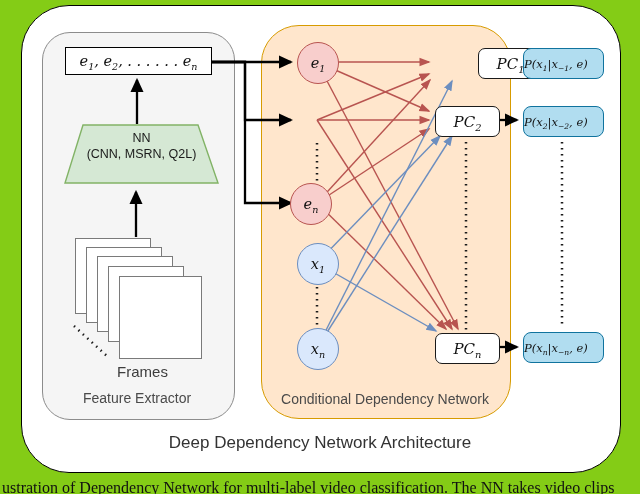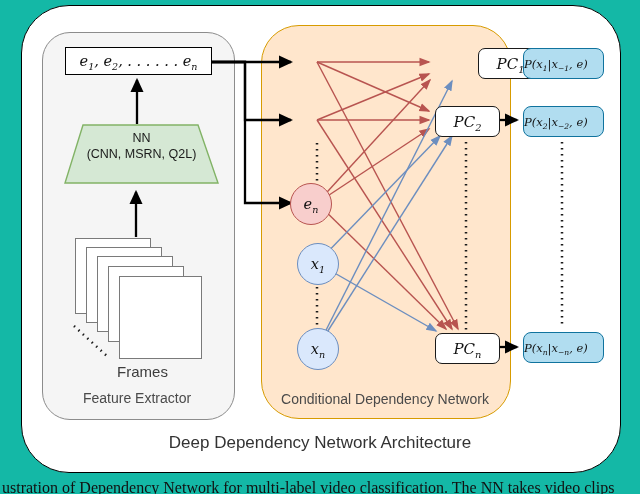--- a/index.html
+++ b/index.html
@@ -1,17 +1,17 @@
 <!DOCTYPE html>
 <html><head>
 <meta charset="utf-8">
 <style>
   html,body{margin:0;padding:0;background:#ffffff;}
   body{width:640px;height:494px;overflow:hidden;font-family:"Liberation Sans",sans-serif;}
-  .stage{position:relative;width:640px;height:494px;background:#14b8a6;}
+  .stage{position:relative;width:640px;height:494px;background:#84cc16;}
   .abs{position:absolute;}
   .outer{left:21px;top:5px;width:598px;height:466px;border:1.6px solid #000;border-radius:48px;background:#fff;}
   .gray-panel{left:42px;top:32px;width:191px;height:386px;background:#f5f5f5;border:1.3px solid #8c8c8c;border-radius:28px;}
   .orange-panel{left:261px;top:25px;width:248px;height:392px;background:#ffe6cc;border:1.6px solid #d79b00;border-radius:38px;}
   svg.layer{left:0;top:0;}
   .edge{fill:none;}
   .edge.black{stroke:#000;stroke-width:2.3;}
   .edge.red{stroke:#b85450;stroke-width:1.4;}
   .edge.blue{stroke:#6c8ebf;stroke-width:1.4;}
   .dots{stroke:#1a1a1a;stroke-width:2.5;stroke-dasharray:1.4 4.6;fill:none;}
@@ -96,20 +96,23 @@
 
   <div class="abs frame-sq" style="left:75px;top:238px;width:74px;height:74px;"></div>
   <div class="abs frame-sq" style="left:86px;top:247px;width:74px;height:74px;"></div>
   <div class="abs frame-sq" style="left:97px;top:256px;width:74px;height:74px;"></div>
   <div class="abs frame-sq" style="left:108px;top:266px;width:74px;height:74px;"></div>
   <div class="abs frame-sq" style="left:119px;top:276px;width:81px;height:81px;"></div>
 
   <div class="abs small-label" style="left:100px;top:363px;width:85px;">Frames</div>
   <div class="abs panel-label" style="left:47px;top:390px;width:180px;">Feature Extractor</div>
 
+  <div class="abs circle e mathtxt" style="left:297px;top:42px;">
+      <span><span>e</span><sub>1</sub></span>
+    </div>
   <div class="abs circle e mathtxt" style="left:290px;top:183px;">
       <span><span>e</span><sub>n</sub></span>
     </div>
   <div class="abs circle x mathtxt" style="left:297px;top:243px;align-items:center;">
       <span><span>x</span><sub>1</sub></span>
     </div>
   <div class="abs circle x mathtxt" style="left:297px;top:328px;">
       <span><span>x</span><sub>n</sub></span>
     </div>
 

